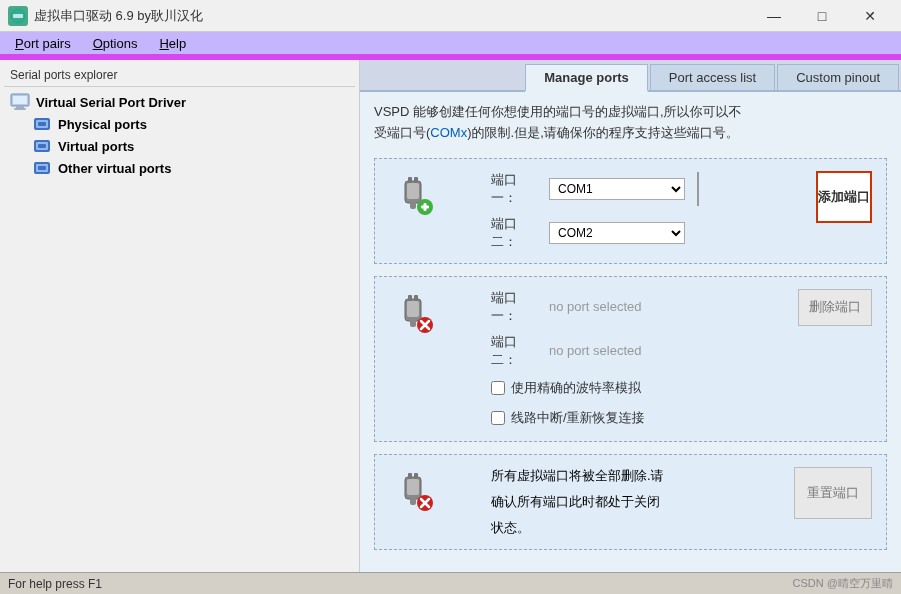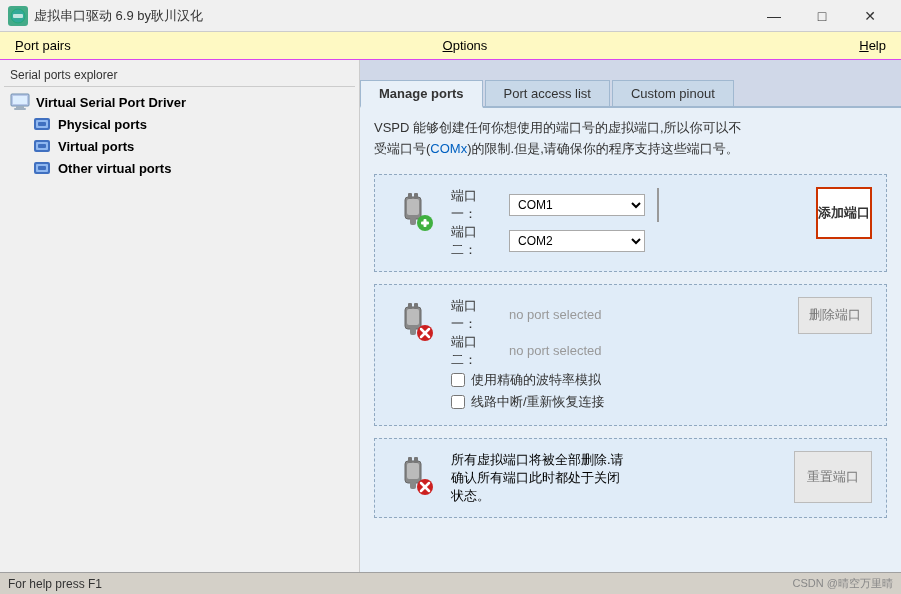--- a/index.html
+++ b/index.html
@@ -52,26 +52,25 @@
       display: flex;
       align-items: center;
       justify-content: center;
       font-size: 14px;
       color: #333;
     }
 
     
     .menubar {
       height: 28px;
-      background: #fef9c3;
+      background: #c4b5fd;
       display: flex;
       align-items: center;
       padding: 0 4px;
-      border-bottom: 1px solid #d946ef;
-      justify-content: space-between;
+      border-bottom: 6px solid #d946ef;
     }
     .menu-item {
       padding: 4px 10px;
       cursor: pointer;
       border: 1px solid transparent;
       font-size: 13px;
       color: #000;
     }
 
     
@@ -120,21 +119,22 @@
       background: #e8f0f8;
       display: flex;
       flex-direction: column;
     }
 
     
     .tabs {
       display: flex;
       background: #d0d8e8;
       border-bottom: 2px solid #a0b8d0;
-      padding-top: 20px;
+      padding-top: 4px;
+      justify-content: flex-end;
     }
     .tab {
       padding: 5px 18px;
       cursor: pointer;
       font-size: 13px;
       border: 1px solid #a0b8d0;
       border-bottom: none;
       background: #c8d8e8;
       margin-right: 2px;
       color: #333;
@@ -180,20 +180,22 @@
       flex-shrink: 0;
       display: flex;
       align-items: center;
       justify-content: center;
     }
 
     .section-body {
       flex: 1;
       display: flex;
       flex-direction: column;
+      gap: 8px;
+      margin-left: 40px;
     }
 
     .port-row {
       display: flex;
       align-items: center;
       gap: 10px;
       font-size: 13px;
     }
     .port-label {
       width: 48px;

